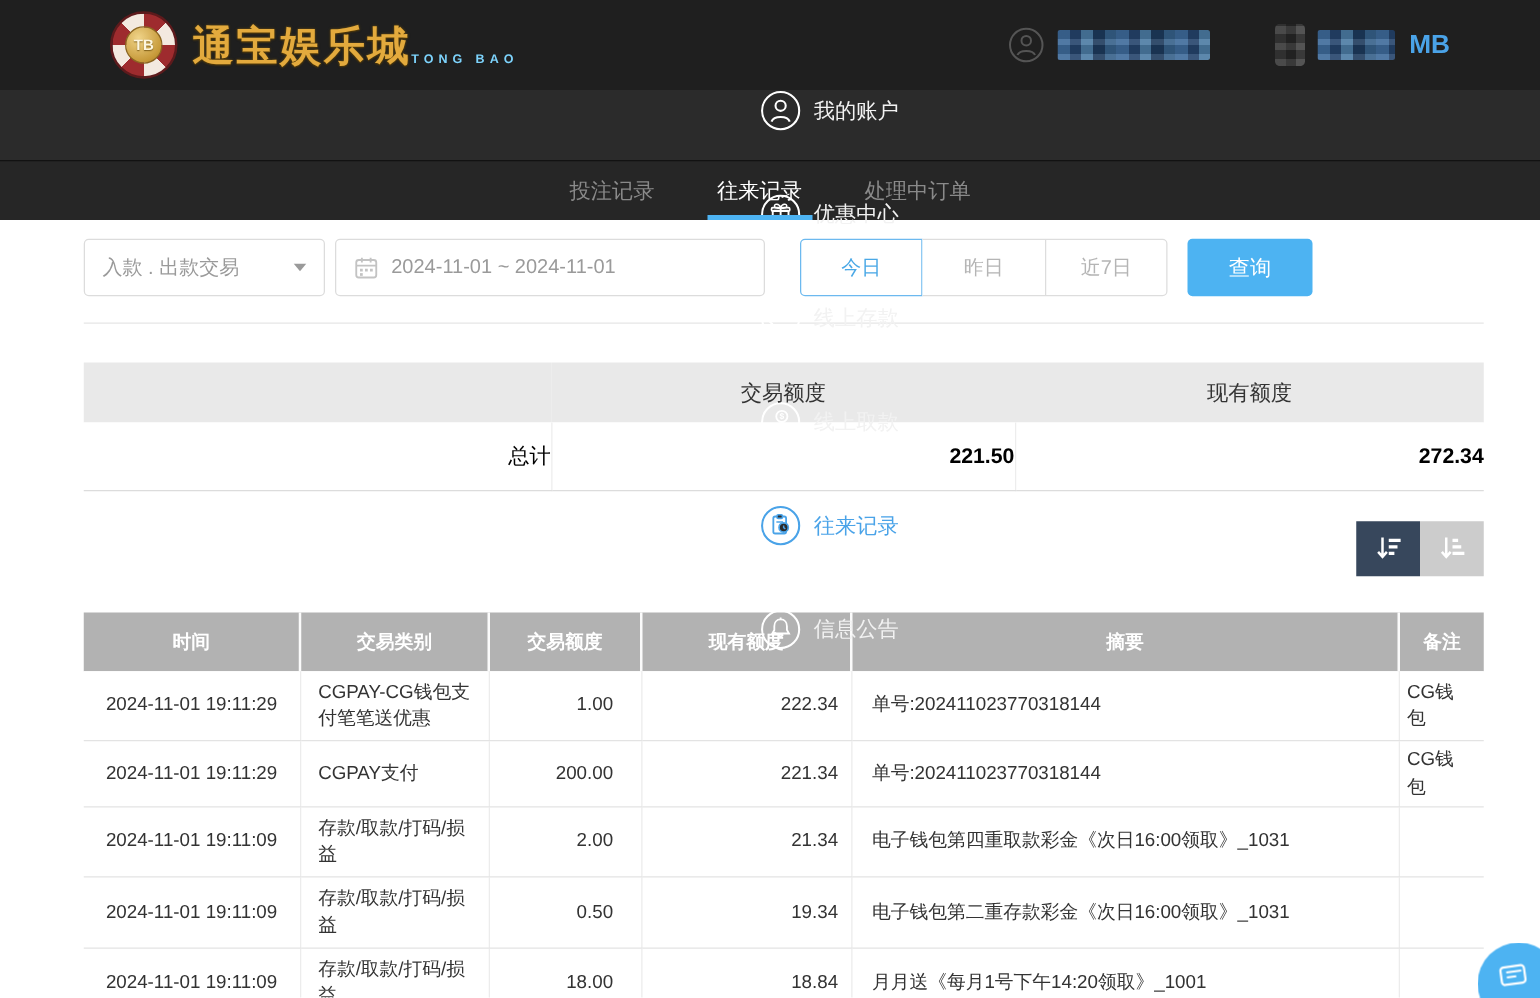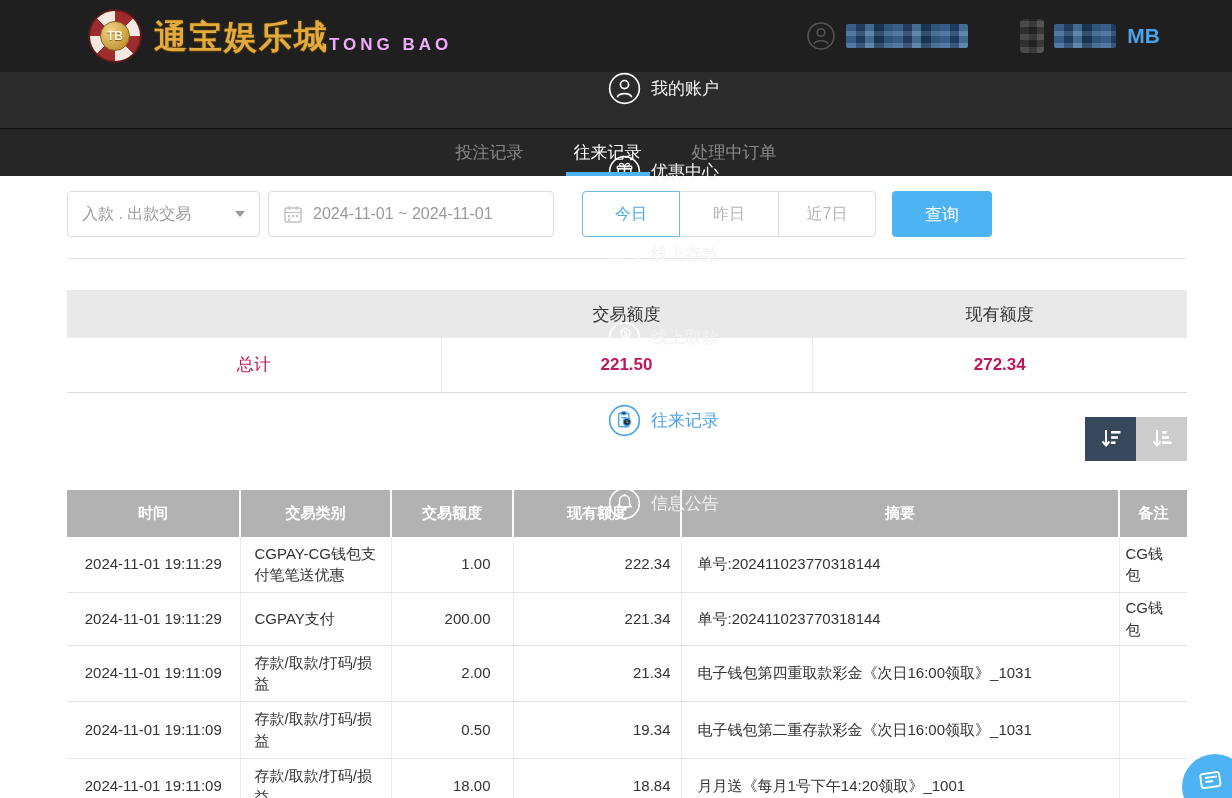--- a/index.html
+++ b/index.html
@@ -12,21 +12,21 @@
   .chip { width:54px; height:54px; border-radius:50%;
     background:conic-gradient(#9e2b2e 0 45deg,#f3e9e0 45deg 90deg,#9e2b2e 90deg 135deg,#f3e9e0 135deg 180deg,#9e2b2e 180deg 225deg,#f3e9e0 225deg 270deg,#9e2b2e 270deg 315deg,#f3e9e0 315deg 360deg);
     border:2px solid #5d1a1c; display:flex; align-items:center; justify-content:center; }
   .chip-inner { width:30px; height:30px; border-radius:50%;
     background:radial-gradient(circle at 35% 30%, #f0d489, #c79a3a 70%, #a57a22);
     border:1.5px solid #8a6420; color:#fdf6e0; font-size:12px; font-weight:bold;
     display:flex; align-items:center; justify-content:center; text-shadow:0 1px 1px #7a5a14; }
   .brand { display:flex; line-height:1; }
   .brand-cn { font-size:33px; font-weight:bold; color:#e3aa3d;
     text-shadow:0 1px 1px #4d3505, 0 0 2px #7a5a10; letter-spacing:2px; }
-  .brand-en { font-size:17px; font-weight:bold; color:#f0abfc; letter-spacing:4px;
+  .brand-en { font-size:10px; font-weight:bold; color:#7dd3fc; letter-spacing:4px;
     align-self:flex-end; margin-top:2px; margin-right:4px; }
 
   .topbar-right { margin-left:auto; margin-right:72px; display:flex; align-items:center; gap:52px; }
   .user-group, .balance-group { display:flex; align-items:center; gap:10px; }
   .mosaic-blue { height:24px; border-radius:2px; filter:blur(.4px);
     background:
       repeating-linear-gradient(0deg, rgba(255,255,255,.10) 0 5px, rgba(0,0,0,.12) 5px 12px),
       repeating-linear-gradient(90deg,#3d6a9a 0 10px,#24436b 10px 19px,#4b7ba3 19px 28px,#1d3a5c 28px 38px,#356089 38px 47px); }
   .mosaic-gray { filter:blur(.6px); border-radius:4px;
     background:
@@ -47,36 +47,36 @@
   .subtab.active { color:#fff; }
   .subtab.active::after { content:""; position:absolute; left:-6px; right:-6px; bottom:0; height:4px; background:#4db3f2; }
 
   
   .content { margin:0 45px 0 67px; }
 
   .filters { display:flex; margin-top:15px; height:46px; }
   .select-box { width:193px; border:1px solid #dcdcdc; border-radius:4px; background:#fff;
     display:flex; align-items:center; padding:0 14px; color:#9a9a9a; font-size:16px; cursor:pointer; }
   .caret { margin-left:auto; width:0; height:0; border-left:5px solid transparent; border-right:5px solid transparent; border-top:6px solid #9a9a9a; }
-  .date-box { width:286px; margin-left:8px; border:1px solid #dcdcdc; border-radius:4px; background:#fff;
+  .date-box { width:344px; margin-left:8px; border:1px solid #dcdcdc; border-radius:4px; background:#fff;
     display:flex; align-items:center; gap:10px; padding:0 14px; color:#9a9a9a; font-size:16px; cursor:pointer; }
   .quick-group { display:flex; margin-left:28px; }
   .quick-btn { width:98px; height:46px; background:#fff; font-size:16px; display:flex; align-items:center; justify-content:center; cursor:pointer; }
   .quick-btn.active { border:1px solid #6cb9ef; border-radius:4px 0 0 4px; color:#4aa8e6; }
   .quick-btn.mid { border-top:1px solid #ddd; border-bottom:1px solid #ddd; color:#b5b5b5; }
   .quick-btn.last { border:1px solid #ddd; border-radius:0 4px 4px 0; color:#b5b5b5; }
   .search-btn { width:100px; height:46px; margin-left:16px; background:#4db3f2; border:none; border-radius:4px;
     color:#fff; font-size:17px; cursor:pointer; }
 
   .divider { margin-top:21px; border-top:1px solid #e6e6e6; }
 
   
   .summary { width:100%; border-collapse:collapse; margin-top:31px; table-layout:fixed; }
   .summary th { height:48px; background:#e9e9e9; font-size:17px; font-weight:normal; color:#333; text-align:center; }
-  .summary td { height:54px; text-align:center; font-size:17px; color:#be185d;
+  .summary td { height:54px; text-align:right; font-size:17px; color:#000000;
     border-bottom:1px solid #dcdcdc; border-right:1px solid #ededed; background:#fff; }
   .summary td:last-child { border-right:none; }
   .summary td.num { font-weight:bold; }
 
   
   .sort-row { margin-top:24px; display:flex; justify-content:flex-end; }
   .sort-btn { width:51px; height:44px; display:flex; align-items:center; justify-content:center; cursor:pointer; }
   .sort-btn.active { background:#37475c; }
   .sort-btn.inactive { background:#cccccc; }
 

